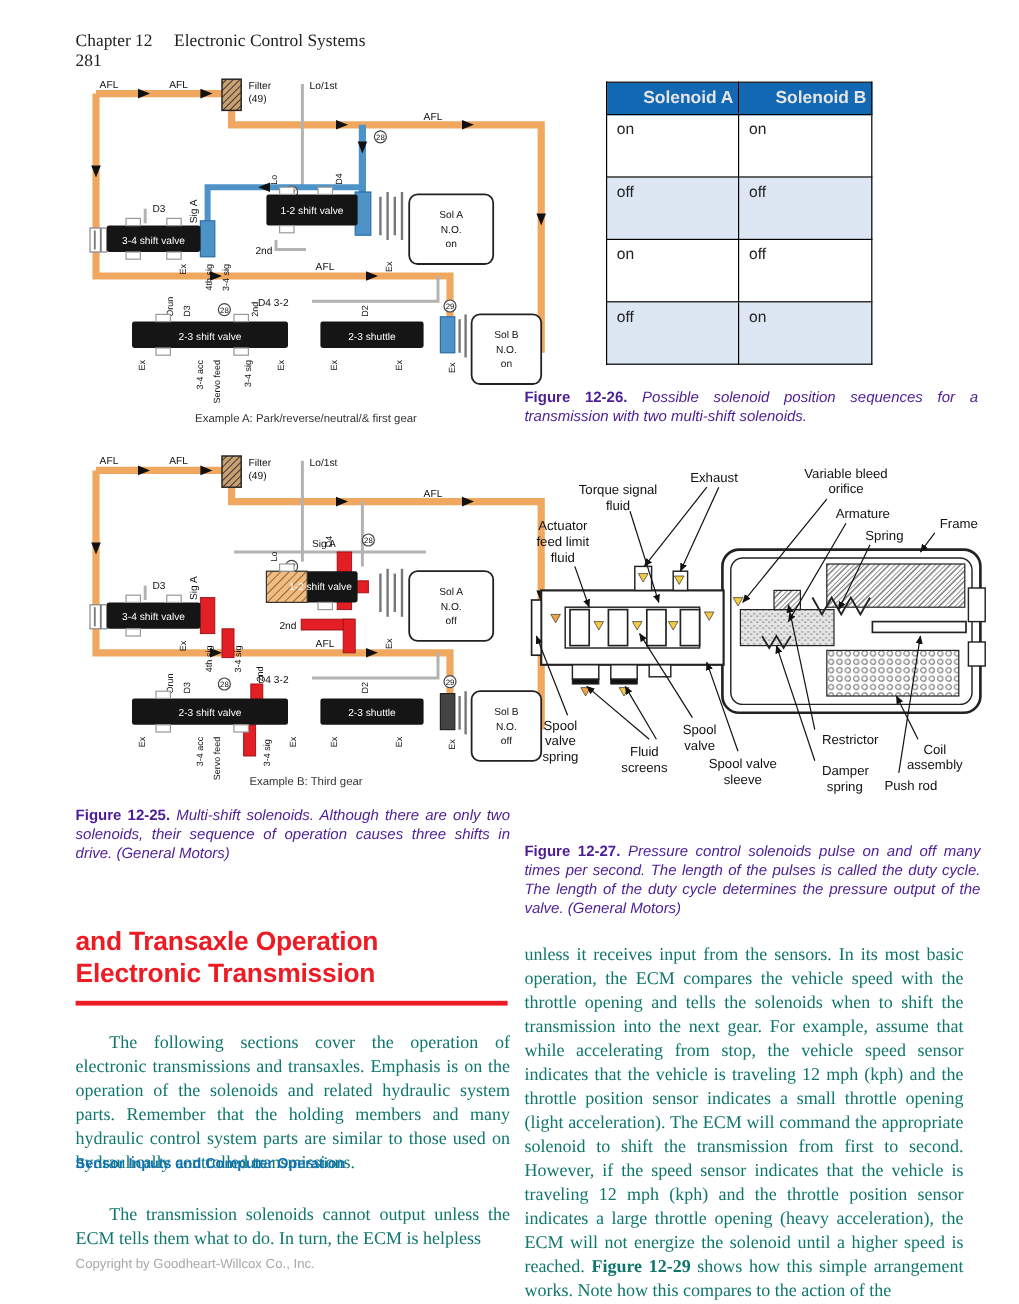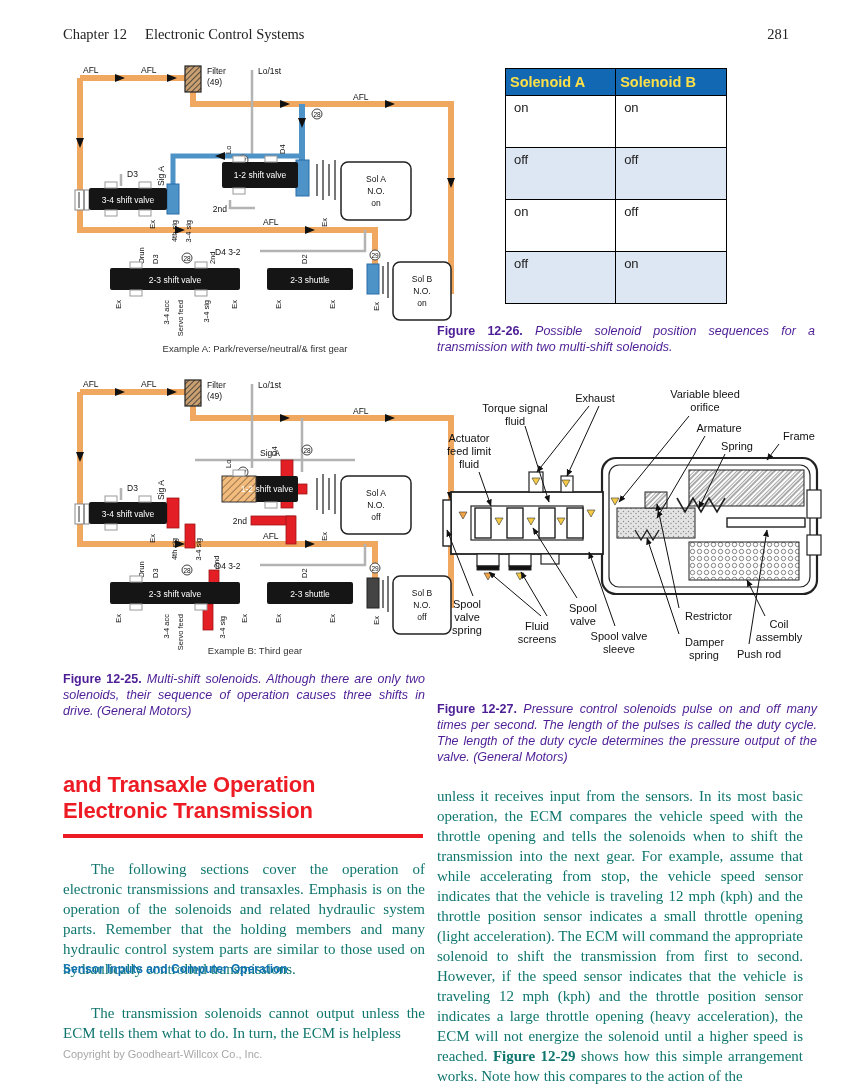--- a/index.html
+++ b/index.html
@@ -1,26 +1,26 @@
 <!DOCTYPE html>
 <html><head>
 <meta charset="utf-8">
 <style>
   html,body{margin:0;padding:0;background:#e8e8e8;}
   .page{position:relative;width:849px;height:1087px;background:#ffffff;margin:0 auto;
         font-family:"Liberation Serif",serif;color:#1a1a1a;overflow:hidden;}
   
-  .hdr{position:absolute;top:26px;left:63px;right:60px;display:flex;justify-content:space-between;
-       font-family:"Liberation Serif",serif;font-size:14.5px;color:#222;}
+  .hdr{position:absolute;top:26px;left:63px;right:60px;display:flex;justify-content:flex-start;
+       font-family:"Liberation Serif",serif;font-size:14.5px;color:#222;flex-direction:column;}
   .hdr .chap{margin-right:18px;}
   
   .soltable{position:absolute;left:505px;top:68px;width:222px;border-collapse:collapse;
             font-family:"Liberation Sans",sans-serif;}
-  .soltable th{background:#1268b3;color:#fde047;font-size:14.5px;font-weight:bold;
-               border:1px solid #000;padding:5px 4px;text-align:left;}
+  .soltable th{background:#1268b3;color:#e5e5e5;font-size:14.5px;font-weight:bold;
+               border:1px solid #000;padding:5px 4px;text-align:right;}
   .soltable td{border:1px solid #000;font-size:13px;color:#222;vertical-align:top;
                padding:4px 8px;height:43px;}
   .soltable tr.alt td{background:#dde7f3;}
   
   .figcap{position:absolute;font-family:"Liberation Sans",sans-serif;font-size:12.5px;
           line-height:16px;color:#4c1d95;text-align:justify;}
   .figcap .b{font-weight:bold;font-style:normal;}
   .figcap .i{font-style:italic;}
   
   .diag{position:absolute;}

